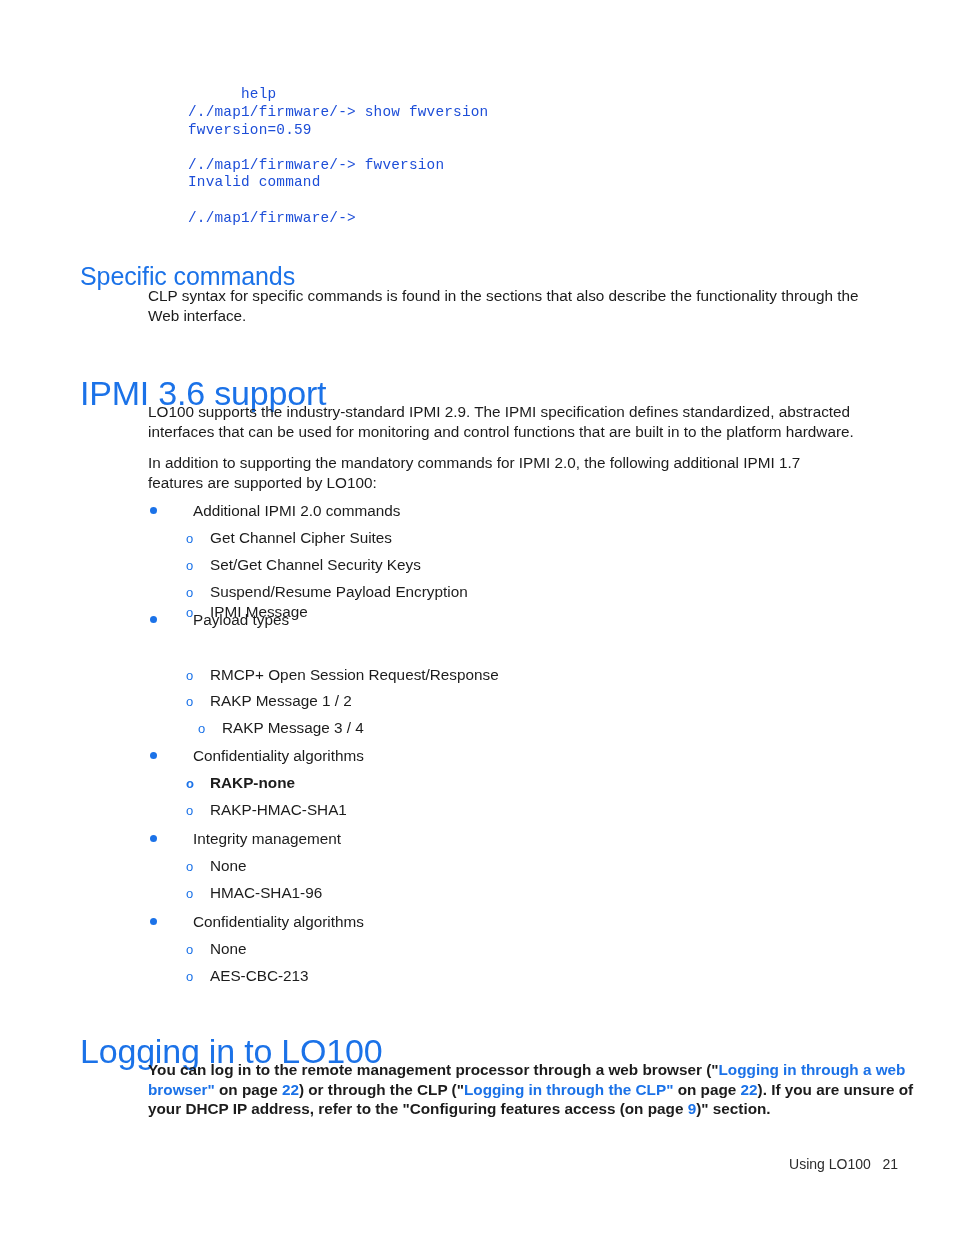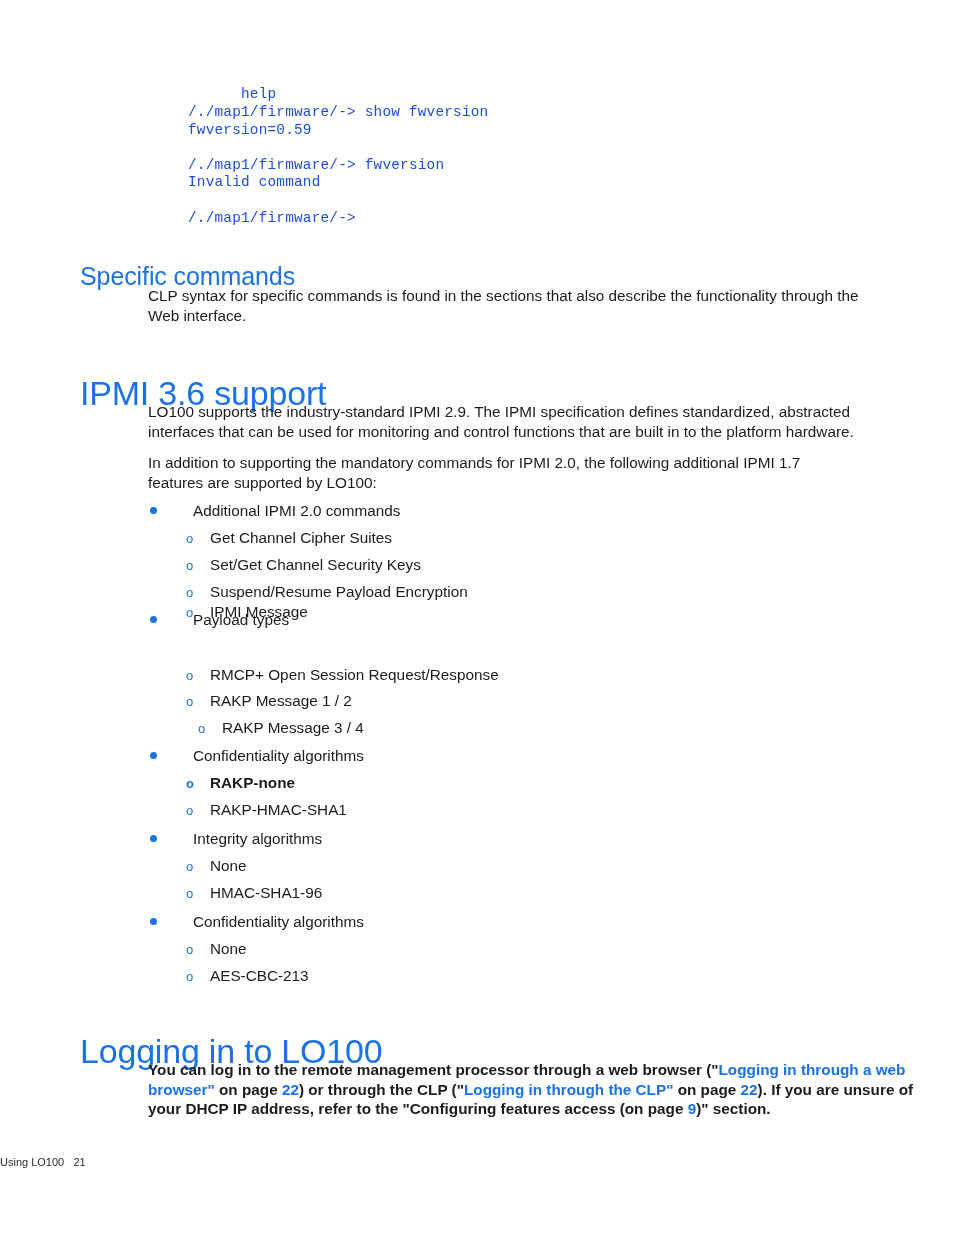--- a/index.html
+++ b/index.html
@@ -121,24 +121,25 @@
     display: inline-block;
     margin-left: 16px;
   }
 
   
   .footer {
     position: absolute;
     left: 0;
     top: 1156px;
     width: 874px;
-    text-align: left;
-    font-size: 11px;
+    text-align: right;
+    font-size: 14px;
     color: #2b2b2b;
     white-space: pre;
+    padding-left: 24px;
   }
 </style>
 </head>
 <body>
 
 <div class="page">
 
   <pre class="code-block"><span class="code-line">      help</span><span class="code-line">/./map1/firmware/-&gt; show fwversion</span><span class="code-line">fwversion=0.59</span><span class="code-line blank"> </span><span class="code-line">/./map1/firmware/-&gt; fwversion</span><span class="code-line">Invalid command</span><span class="code-line blank"> </span><span class="code-line">/./map1/firmware/-&gt;</span></pre>
 
   <h2 class="h2" style="top:240px;">Specific commands</h2>
@@ -193,21 +194,21 @@
     <span class="dot"></span><span class="lbl">Confidentiality algorithms</span>
   </div>
   <div class="sub-row" style="top:772px;font-weight:bold;">
     <span class="oh">o</span><span class="lbl">RAKP-none</span>
   </div>
   <div class="sub-row" style="top:799px;">
     <span class="oh">o</span><span class="lbl">RAKP-HMAC-SHA1</span>
   </div>
 
   <div class="bullet-row" style="top:828px;">
-    <span class="dot"></span><span class="lbl">Integrity algorithms</span>
+    <span class="dot"></span><span class="lbl">Integrity management</span>
   </div>
   <div class="sub-row" style="top:855px;">
     <span class="oh">o</span><span class="lbl">None</span>
   </div>
   <div class="sub-row" style="top:882px;">
     <span class="oh">o</span><span class="lbl">HMAC-SHA1-96</span>
   </div>
 
   <div class="bullet-row" style="top:911px;">
     <span class="dot"></span><span class="lbl">Confidentiality algorithms</span>

